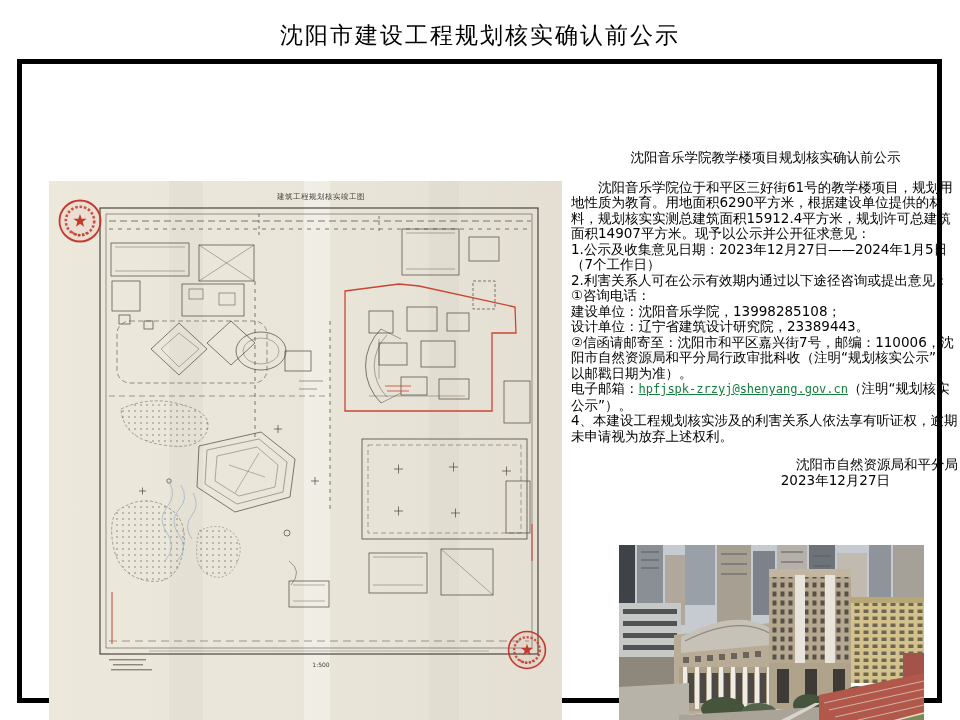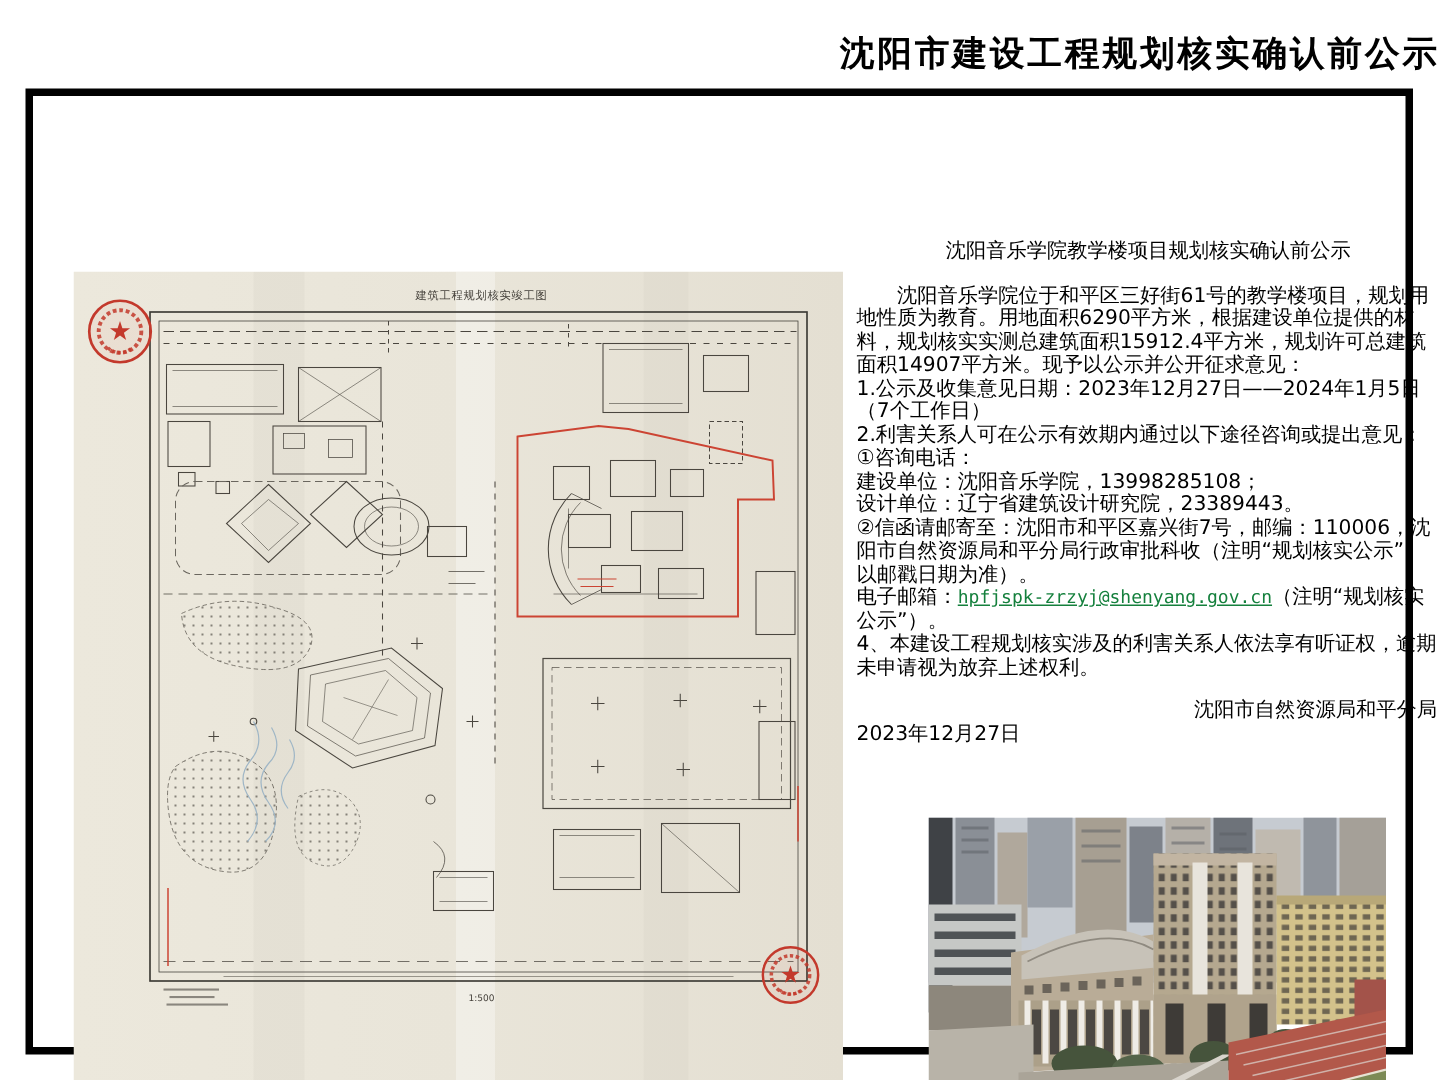--- a/index.html
+++ b/index.html
@@ -1,42 +1,42 @@
 <!DOCTYPE html>
 <html><head>
 <meta charset="utf-8">
 <style>
   html,body{margin:0;padding:0;}
   body{
     width:960px;height:720px;position:relative;background:#ffffff;
     font-family:"DejaVu Sans","Liberation Sans",sans-serif;overflow:hidden;
   }
   .page-title{
-    position:absolute;top:20px;left:0;width:100%;text-align:right;
+    position:absolute;top:20px;left:0;width:100%;text-align:center;
     font-family:"DejaVu Serif","Liberation Serif",serif;
-    font-size:23px;color:#000;letter-spacing:2px;font-weight:700;
+    font-size:23px;color:#000;letter-spacing:2px;font-weight:400;
   }
   .frame{
     position:absolute;left:17px;top:59px;width:925px;height:644px;
     border:5px solid #000;box-sizing:border-box;background:#fff;
   }
   .plan{position:absolute;left:27px;top:117px;width:513px;height:540px;}
   .plan svg{display:block;}
   .notice{
     position:absolute;left:549px;top:84px;width:389px;
     font-size:13.5px;line-height:15.5px;color:#000;
   }
-  .notice .subtitle{text-align:center;margin:12px 0 14px 0;}
+  .notice .subtitle{text-align:center;margin:2px 0 14px 0;}
   .notice p{margin:0;}
   .notice .indent{text-indent:2em;}
   a.email{color:#15803d;text-decoration:underline;
     font-family:"DejaVu Sans Mono","Liberation Mono",monospace;font-size:12px;}
   .sig{margin-top:13px;}
   .sig .agency{text-align:right;padding-right:2px;}
-  .sig .date{padding-right:52px;}
+  .sig .date{text-align:right;padding-right:70px;}
   .photo{position:absolute;left:597px;top:481px;width:305px;height:181px;}
 </style>
 </head>
 <body>
 
 <div class="page-title">沈阳市建设工程规划核实确认前公示</div>
 
 <div class="frame">
 
   <div class="plan">

